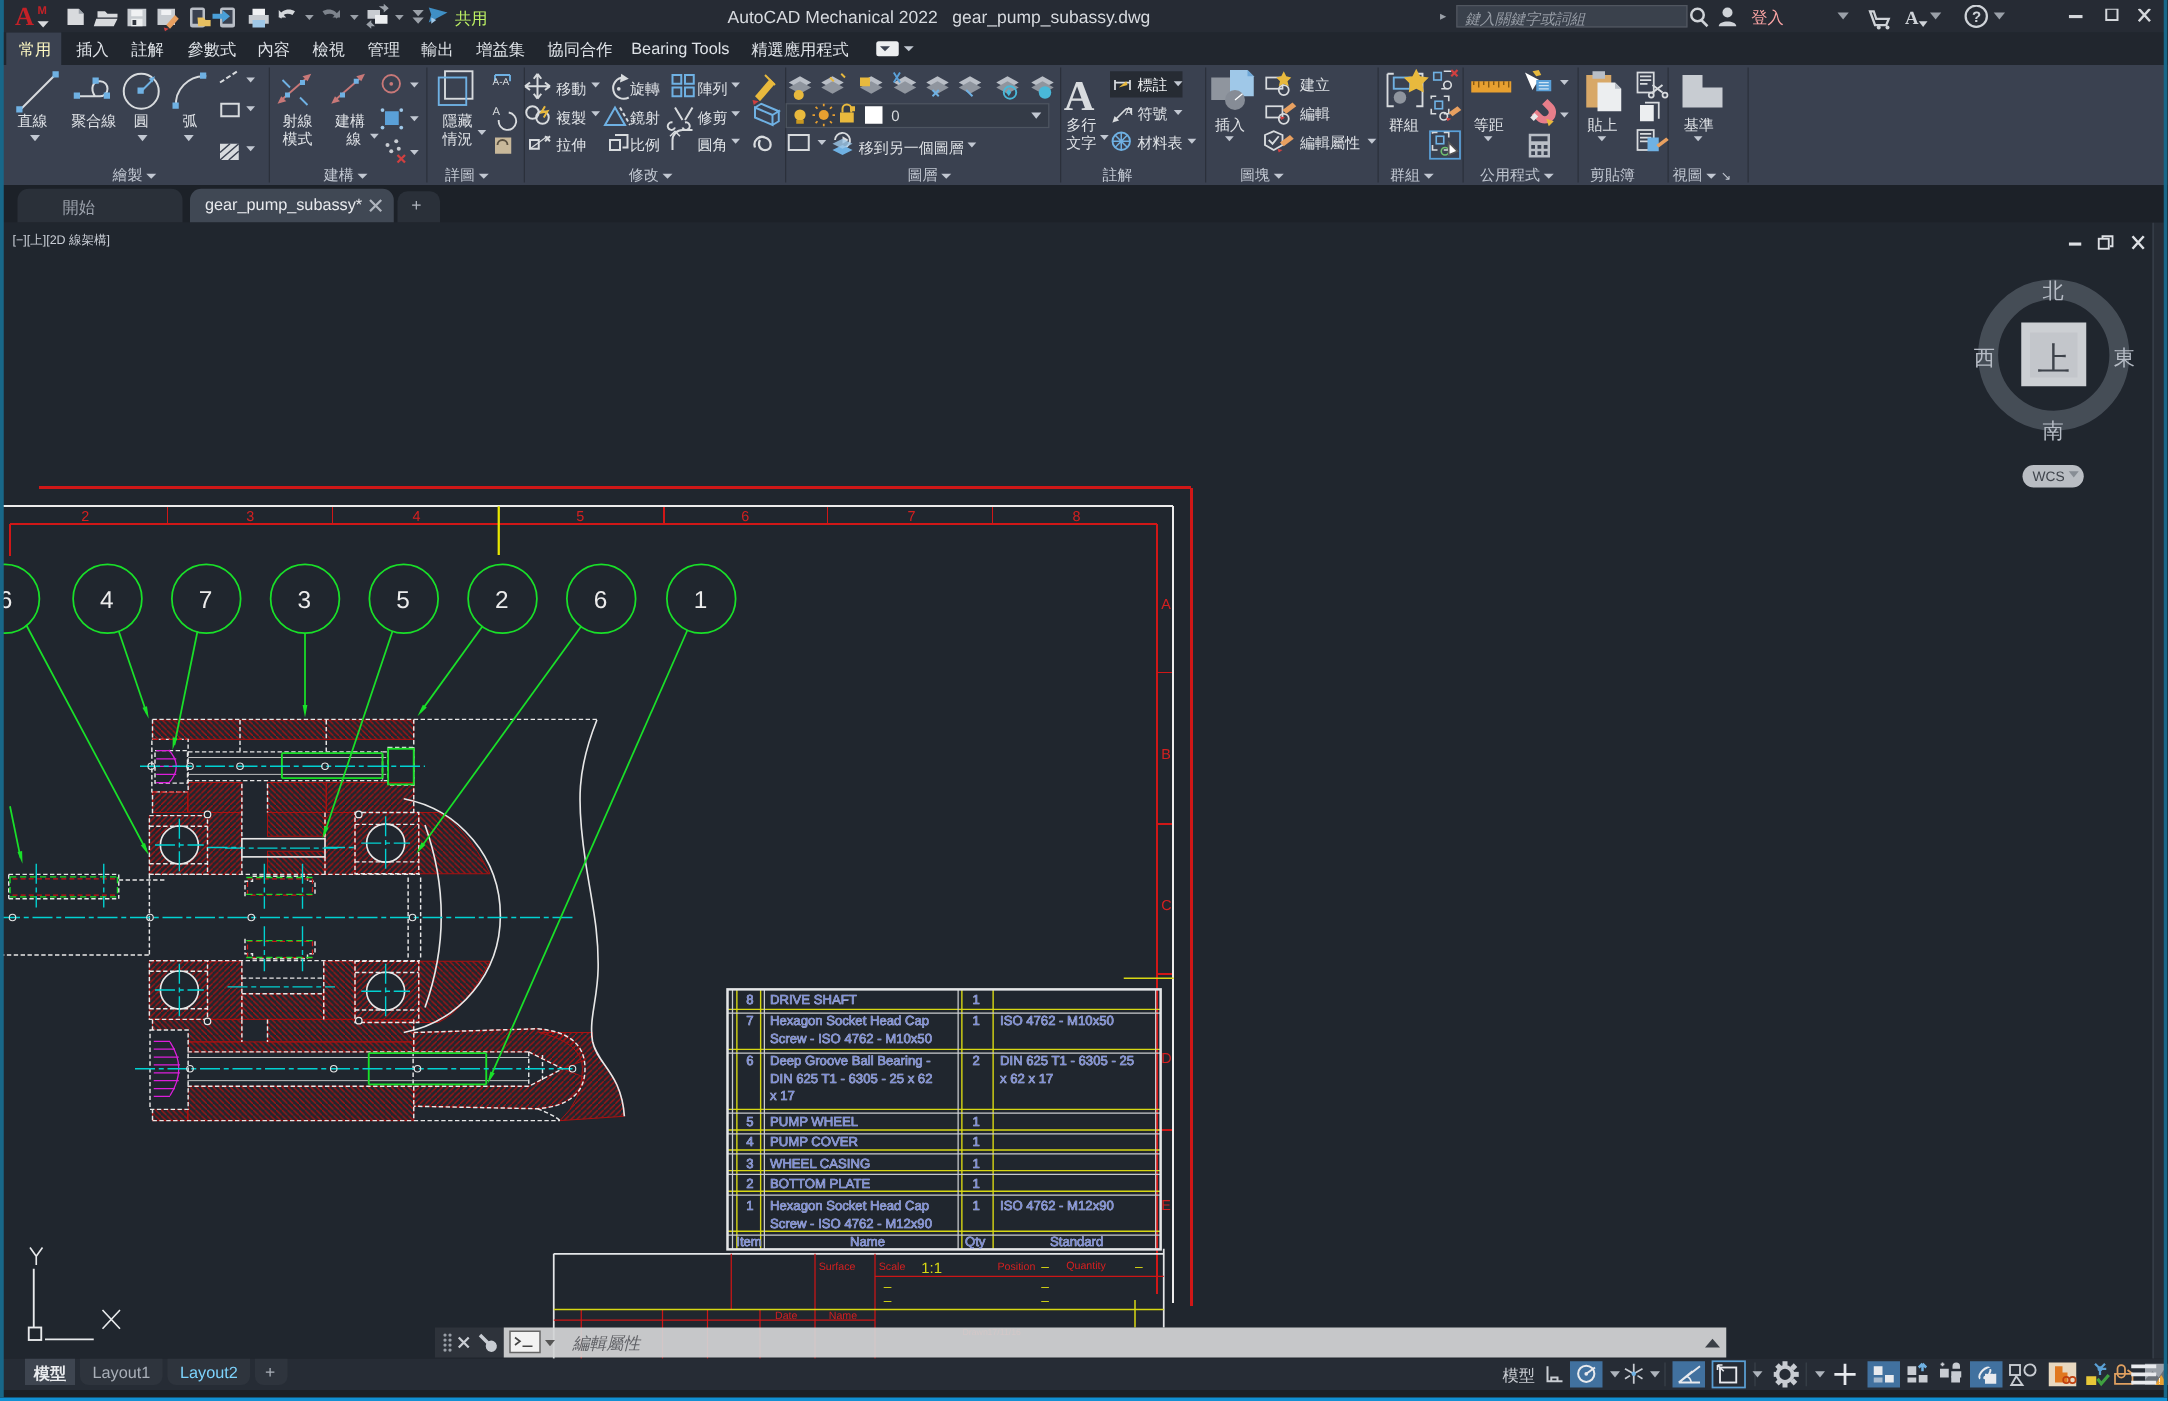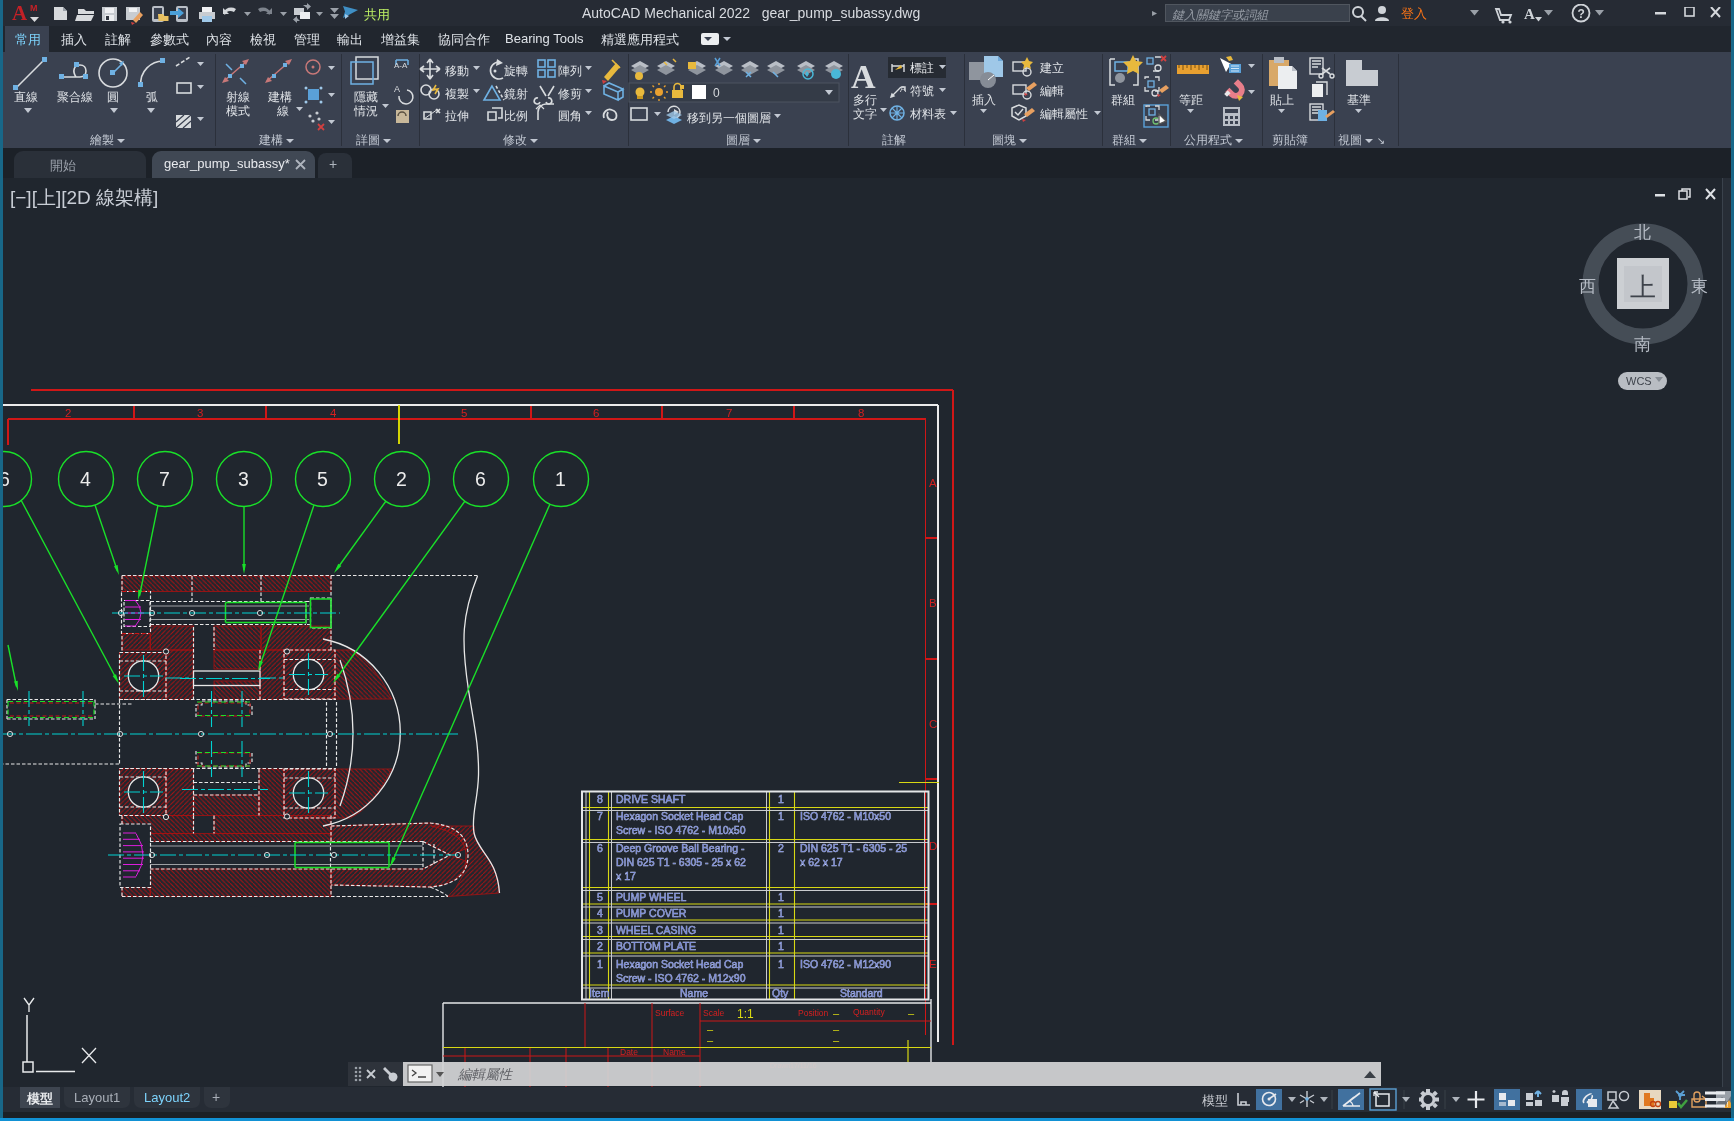--- a/index.html
+++ b/index.html
@@ -78,32 +78,32 @@
  <path d="M148 5 h3 l2 6 h10 l-2 5 h-9 z" fill="none" stroke="#cfd3d8" stroke-width="1.8"></path>
         <circle cx="155" cy="18" r="1.6" fill="#cfd3d8"></circle>
         <circle cx="162" cy="18" r="1.6" fill="#cfd3d8"></circle>
  <text x="176" y="15" font-size="15" font-weight="bold" fill="#cfd3d8" font-family="Liberation Serif">A</text>
         <path d="M187 13 l7 0 -3.5 4.5 z" fill="#cfd3d8"></path>
  <path d="M196 6 l9 0 -4.5 5.5 z" fill="#9aa0a8"></path>
  <circle cx="233" cy="9" r="8.5" fill="none" stroke="#cfd3d8" stroke-width="1.8"></circle>
         <text x="229.5" y="13.5" font-size="12" font-weight="bold" fill="#cfd3d8">?</text>
  <path d="M247 6 l9 0 -4.5 5.5 z" fill="#9aa0a8"></path>
 </svg>
-<span class="t" style="left:1401px;top:5px;color:#f97316;font-size:13px">登入</span>
+<span class="t" style="left:1401px;top:5px;color:#fca5a5;font-size:13px">登入</span>
 <svg class="abs" style="left:1655px;top:7px" width="75" height="13">
  <rect x="0" y="5" width="11" height="2.5" fill="#d4d7db"></rect>
  <rect x="30" y="0" width="9" height="9" fill="none" stroke="#d4d7db" stroke-width="1.6"></rect>
         <rect x="33" y="-2" width="9" height="9" fill="none" stroke="#d4d7db" stroke-width="1.6" opacity="0"></rect>
  <path d="M33 0 v-1 h9 v9 h-3" fill="none" stroke="#d4d7db" stroke-width="1.6" opacity="0"></path>
  <path d="M56 0 l9 10 M65 0 l-9 10" stroke="#d4d7db" stroke-width="2"></path>
 </svg>
 </div>
 <div id="tabrow">
 <div class="abs" style="left:5px;top:0;width:44px;height:26px;background:#3a4150"></div>
-<span class="tabtext" style="left:15px;color:#7dd3fc">常用</span>
+<span class="tabtext" style="left:15px;color:#fef9c3">常用</span>
 <span class="tabtext" style="left:61px">插入</span>
 <span class="tabtext" style="left:105px">註解</span>
 <span class="tabtext" style="left:150px">參數式</span>
 <span class="tabtext" style="left:206px">內容</span>
 <span class="tabtext" style="left:250px">檢視</span>
 <span class="tabtext" style="left:294px">管理</span>
 <span class="tabtext" style="left:337px">輸出</span>
 <span class="tabtext" style="left:381px">增益集</span>
 <span class="tabtext" style="left:438px">協同合作</span>
 <span class="tabtext" style="left:505px">Bearing Tools</span>
@@ -759,21 +759,21 @@
 <rect x="64" y="66" width="38" height="36" fill="#c3c6cb"></rect>
 <text x="70" y="96" font-size="26" fill="#3e434b">上</text>
 <text x="74" y="38" font-size="17" fill="#b6bcc5">北</text>
 <text x="74" y="150" font-size="17" fill="#b6bcc5">南</text>
 <text x="19" y="92" font-size="17" fill="#b6bcc5">西</text>
 <text x="131" y="92" font-size="17" fill="#b6bcc5">東</text>
 <rect x="58" y="172" width="49" height="18" rx="9" fill="#b9bdc3"></rect>
 <text x="66" y="185" font-size="11" fill="#3e434b">WCS</text>
 <path d="M95 177 l8 0 -4 5 z" fill="#878d95"></path>
 </svg>
-<span class="t" style="left:10px;top:7px;color:#c9ced6;font-size:19px">[−][上][2D 線架構]</span>
+<span class="t" style="left:10px;top:7px;color:#c9ced6;font-size:10px">[−][上][2D 線架構]</span>
 <svg class="abs" style="left:1655px;top:10px" width="70" height="14">
 <rect x="0" y="6" width="10" height="2.5" fill="#dde0e4"></rect>
 <rect x="24" y="3" width="8" height="8" fill="none" stroke="#dde0e4" stroke-width="1.5"></rect>
         <path d="M27 3 V1 h8 v8 h-2" fill="none" stroke="#dde0e4" stroke-width="1.5"></path>
 <path d="M51 1 l9 10 M60 1 l-9 10" stroke="#dde0e4" stroke-width="2"></path>
 </svg>
 
 <div class="abs" style="left:348px;top:884px;width:55px;height:24px;background:#2e333b"></div>
 <svg class="abs" style="left:350px;top:886px" width="52" height="20">
 <g fill="#9aa0a8">

